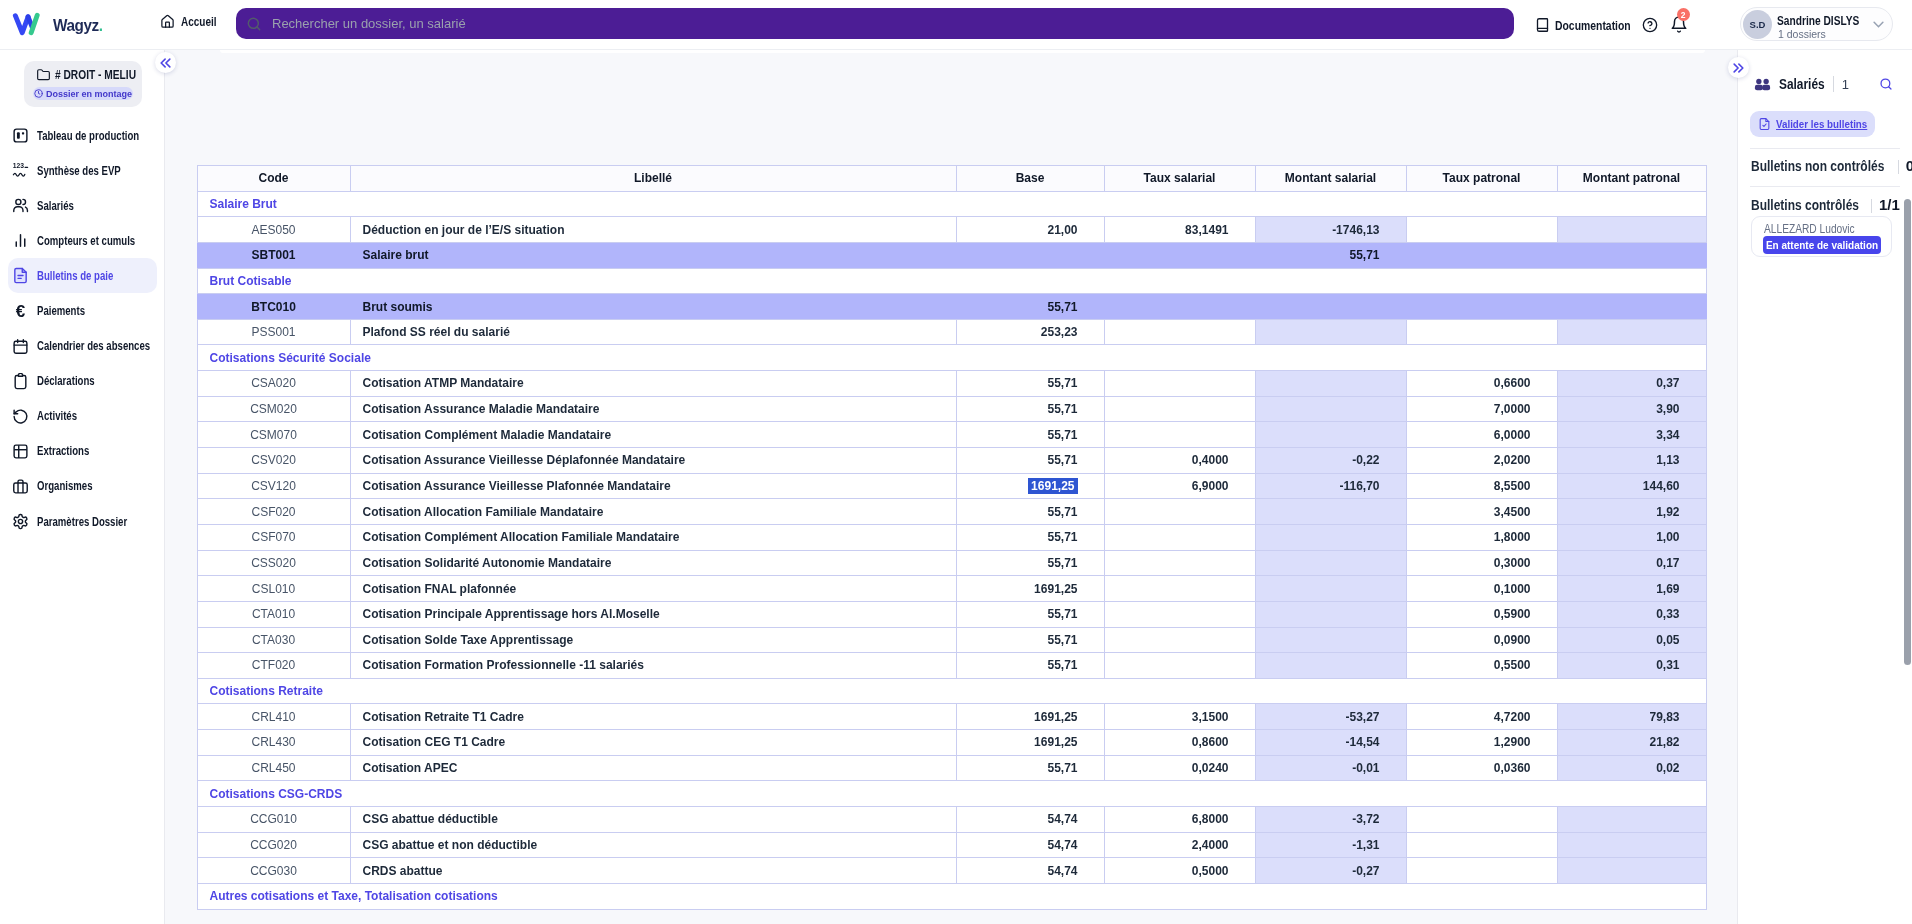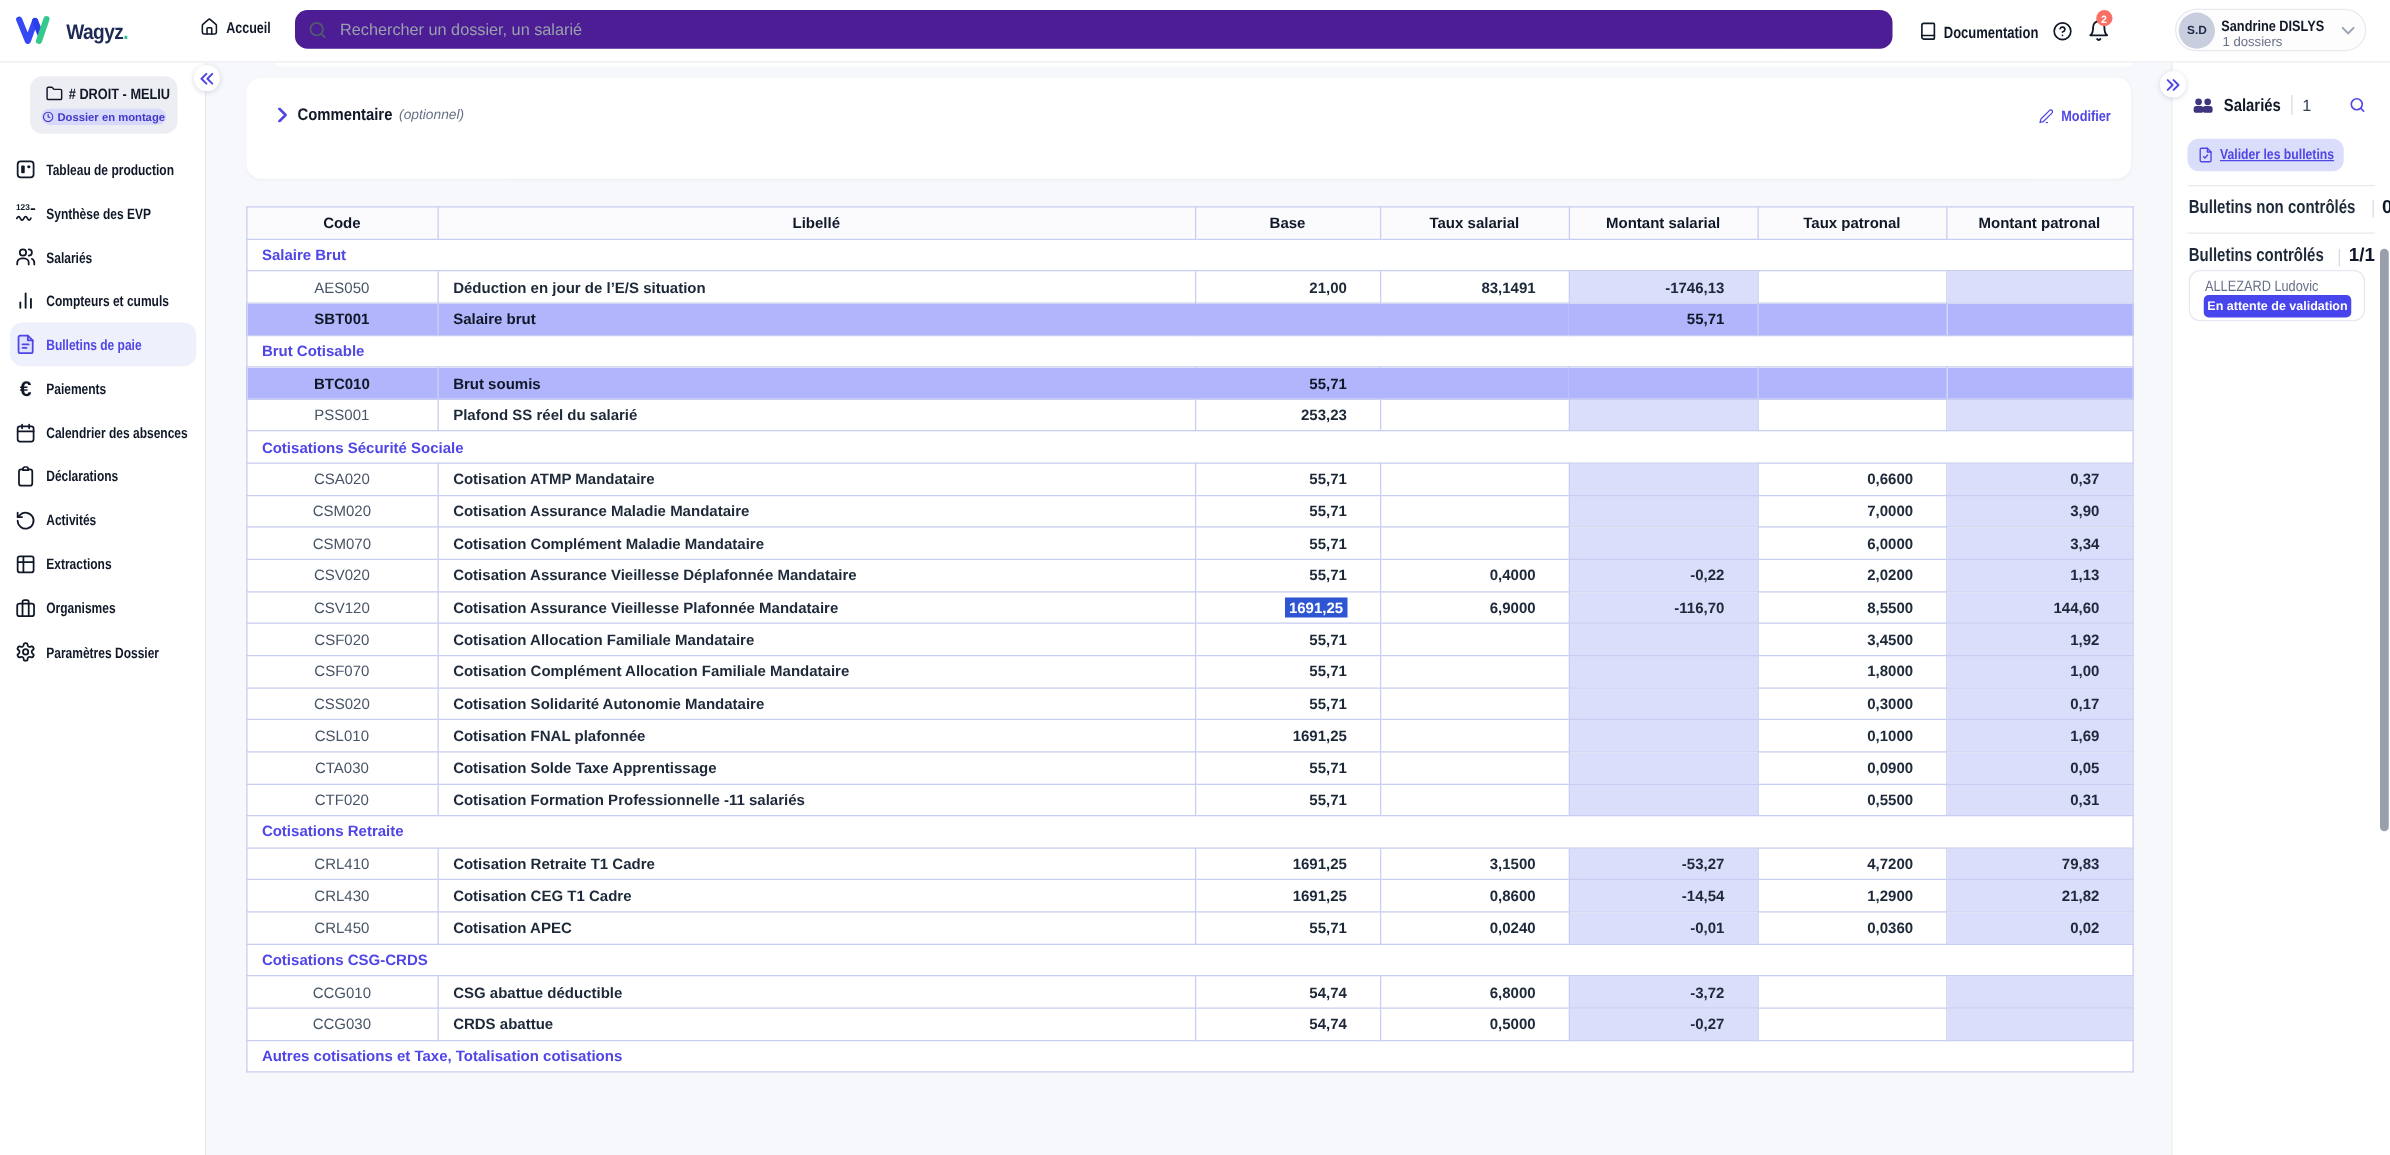--- a/index.html
+++ b/index.html
@@ -80,36 +80,20 @@
   tr.strong td { background:#b1b5fb; color:#101828; font-weight:bold; border-left-color:#b1b5fb; border-right-color:#b1b5fb; }
   .selx { background:#2e55d2; color:#fff; padding:1px 3px; }
 
   
   #scrollthumb { position:absolute; left:1904px; top:199px; width:7px; height:466px; border-radius:4px; background:#9aa0ab; z-index:50; }
 </style>
 </head>
 <body>
 <div id="main">
   <div id="topsliver"></div>
-  <div id="commentcard">
-    <div class="row">
-      <svg width="8" height="12" viewBox="0 0 8 12" fill="none" stroke="#4f46e5" stroke-width="2" stroke-linecap="round" stroke-linejoin="round">
-          <polyline points="1.5,1 6.5,6 1.5,11"></polyline>
-        </svg>
-      <span class="lbl" style="display:inline-block; transform:scaleX(0.88); transform-origin:0 50%; margin-right:-10px;">Commentaire</span>
-      <span class="opt">(optionnel)</span>
-    </div>
-    <div id="modifier">
-      <svg width="12" height="12" viewBox="0 0 24 24" fill="none" stroke="#4f46e5" stroke-width="2" stroke-linecap="round" stroke-linejoin="round">
-          <path d="M17 3a2.85 2.85 0 1 1 4 4L7.5 20.5 2 22l1.5-5.5Z"></path>
-          <path d="M12 22h2"></path>
-        </svg>
-      <span style="display:inline-block; transform:scaleX(0.85); transform-origin:100% 50%; margin-left:-7px;">Modifier</span>
-    </div>
-  </div>
   <div id="tablewrap">
 <table>
 <colgroup>
           <col style="width:153px">
           <col style="width:606px">
           <col style="width:148px">
           <col style="width:151px">
           <col style="width:151px">
           <col style="width:151px">
           <col style="width:149px">
@@ -244,20 +228,29 @@
 <tr>
             <td class="code">CSL010</td>
             <td class="lib">Cotisation FNAL plafonnée</td>
             <td class="num">1691,25</td>
             <td class="num"></td>
             <td class="num lav"></td>
             <td class="num">0,1000</td>
             <td class="num lav">1,69</td>
           </tr>
 <tr>
+            <td class="code">CTA010</td>
+            <td class="lib">Cotisation Principale Apprentissage hors Al.Moselle</td>
+            <td class="num">55,71</td>
+            <td class="num"></td>
+            <td class="num lav"></td>
+            <td class="num">0,5900</td>
+            <td class="num lav">0,33</td>
+          </tr>
+<tr>
             <td class="code">CTA030</td>
             <td class="lib">Cotisation Solde Taxe Apprentissage</td>
             <td class="num">55,71</td>
             <td class="num"></td>
             <td class="num lav"></td>
             <td class="num">0,0900</td>
             <td class="num lav">0,05</td>
           </tr>
 <tr>
             <td class="code">CTF020</td>
@@ -300,20 +293,29 @@
           </tr>
 <tr class="sect">
             <td colspan="7">Cotisations CSG-CRDS</td>
           </tr>
 <tr>
             <td class="code">CCG010</td>
             <td class="lib">CSG abattue déductible</td>
             <td class="num">54,74</td>
             <td class="num">6,8000</td>
             <td class="num lav">-3,72</td>
+            <td class="num"></td>
+            <td class="num lav"></td>
+          </tr>
+<tr>
+            <td class="code">CCG020</td>
+            <td class="lib">CSG abattue et non déductible</td>
+            <td class="num">54,74</td>
+            <td class="num">2,4000</td>
+            <td class="num lav">-1,31</td>
             <td class="num"></td>
             <td class="num lav"></td>
           </tr>
 <tr>
             <td class="code">CCG030</td>
             <td class="lib">CRDS abattue</td>
             <td class="num">54,74</td>
             <td class="num">0,5000</td>
             <td class="num lav">-0,27</td>
             <td class="num"></td>

